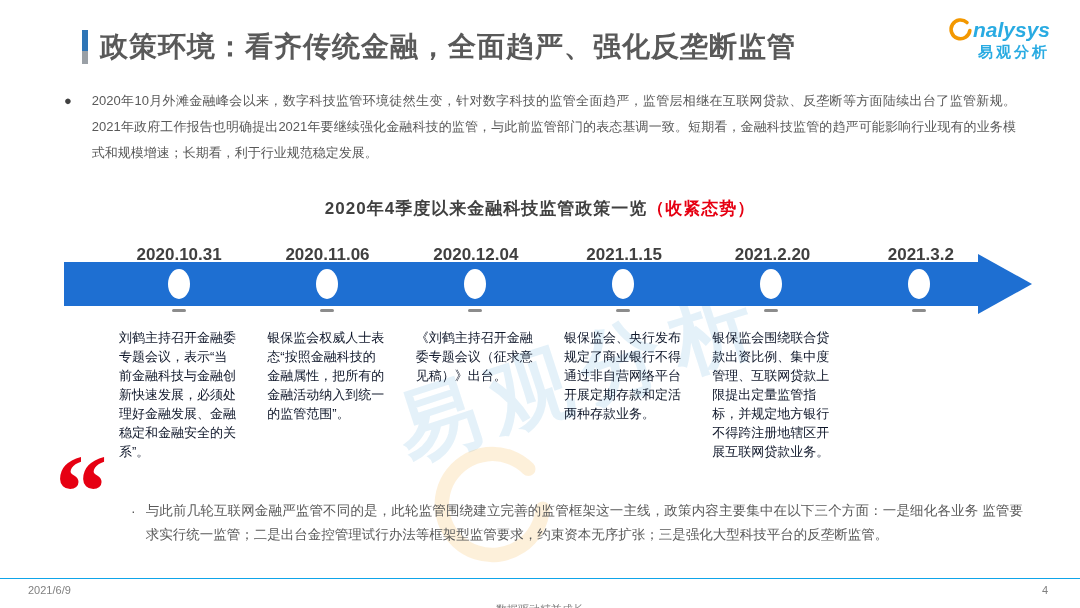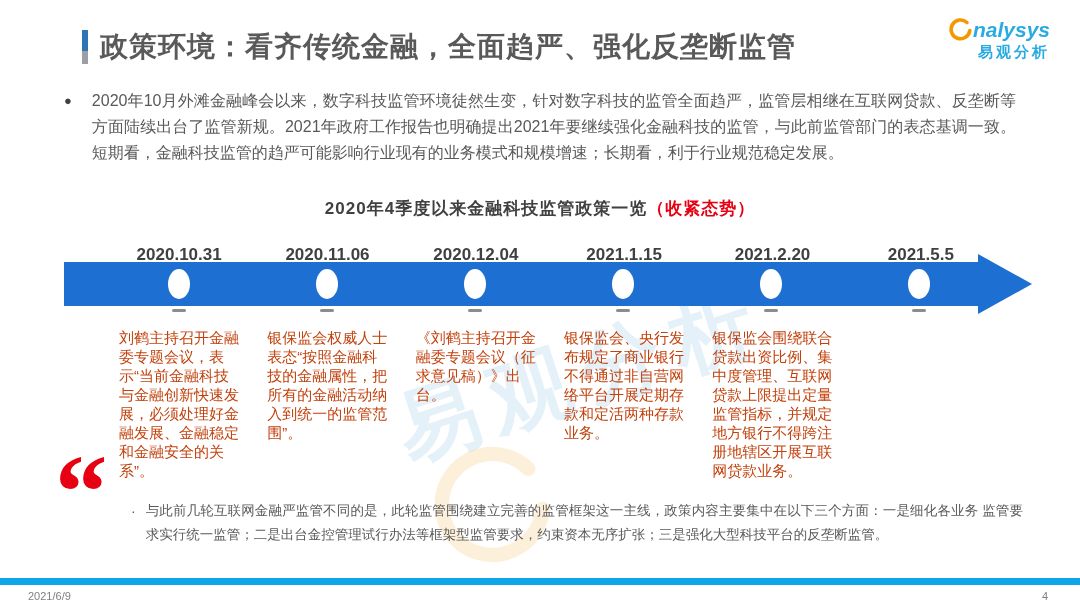--- a/index.html
+++ b/index.html
@@ -14,52 +14,52 @@
   .accent-bar { width:6px; height:34px; background:linear-gradient(to bottom,#2e75b6 0%,#2e75b6 62%,#9aa0a6 62%,#9aa0a6 100%); }
   .page-title { font-size:28px; font-weight:bold; color:#595959; margin-left:12px; letter-spacing:1px; white-space:nowrap; }
   .logo { position:absolute; right:30px; top:16px; width:120px; text-align:right; }
   .logo-top { display:flex; align-items:flex-end; justify-content:flex-end; }
   .logo-top svg { width:26px; height:26px; margin-right:1px; }
   .logo-en { font-size:21px; font-weight:bold; font-style:italic; color:#29abe2; letter-spacing:0px; }
   .logo-cn { font-size:15px; font-weight:bold; color:#29abe2; letter-spacing:3px; margin-top:1px; }
   
   .intro { position:absolute; left:64px; top:88px; width:952px; display:flex; }
   .intro-dot { font-size:13px; color:#404040; margin-right:20px; line-height:26px; }
-  .intro-text { font-size:16px; line-height:26px; color:#595959; text-align:justify; }
+  .intro-text { font-size:13px; line-height:26px; color:#595959; text-align:justify; }
   
   .chart-title { position:absolute; left:0; top:197px; width:100%; text-align:center;
                  font-size:17px; font-weight:bold; color:#404040; letter-spacing:1px; }
   .chart-title .hl { color:#e60012; }
   
   .dates-row { position:absolute; left:105px; top:245px; width:890px;
                display:grid; grid-template-columns:repeat(6,1fr); }
   .date-label { text-align:center; font-size:17px; font-weight:bold; color:#404040; }
   .arrow-body { position:absolute; left:64px; top:262px; width:916px; height:44px; background:#1e6fd2; }
   .arrow-head { position:absolute; left:978px; top:254px; width:0; height:0;
                 border-top:30px solid transparent; border-bottom:30px solid transparent;
                 border-left:54px solid #1e6fd2; }
   .node { position:absolute; top:269px; width:22px; height:30px; border-radius:50%; background:#ffffff; }
   .node-tick { position:absolute; top:309px; width:14px; height:3px; background:#8c8c8c; border-radius:2px; }
   .descs-row { position:absolute; left:105px; top:328px; width:890px;
                display:grid; grid-template-columns:repeat(6,1fr); }
-  .desc-cell { padding:0 14px; font-size:15px; line-height:19px; color:#c2410c; }
+  .desc-cell { padding:0 14px; font-size:13px; line-height:19px; color:#0f172a; }
   
   .watermark { position:absolute; left:390px; top:320px; font-size:82px; font-weight:bold;
                color:rgba(88,170,218,0.16); letter-spacing:14px; transform:rotate(-18deg);
                white-space:nowrap; pointer-events:none; }
   .watermark-swirl { position:absolute; left:420px; top:440px; opacity:0.14; pointer-events:none; }
   
   .quote-mark { position:absolute; left:55px; top:440px; font-family:"Liberation Serif","DejaVu Serif",serif;
                 font-size:105px; font-weight:bold; color:#e60012; line-height:1; }
   .quote-row { position:absolute; left:131px; top:499px; width:892px; display:flex; }
   .quote-dot { font-size:14px; margin-right:10px; line-height:24px; color:#595959; }
   .quote-text { font-size:13.5px; line-height:24px; color:#595959; text-align:justify; }
   
   .footer { position:absolute; left:0; top:578px; width:1080px; height:20px;
-            border-top:7px solid #0ea5e9; font-size:11px; color:#808080; }
+            border-top:1px solid #0ea5e9; font-size:11px; color:#808080; }
   .footer-date { position:absolute; left:28px; top:5px; }
   .footer-center { position:absolute; left:0; top:23px; width:100%; text-align:center; }
   .footer-page { position:absolute; right:32px; top:5px; }
 </style>
 </head>
 <body>
 
 <div class="slide">
 
   <div class="watermark">易观分析</div>
@@ -92,21 +92,21 @@
   <div class="chart-title">
     <span>2020年4季度以来金融科技监管政策一览</span><span class="hl">（收紧态势）</span>
   </div>
 
   <div class="dates-row">
     <div class="date-label">2020.10.31</div>
     <div class="date-label">2020.11.06</div>
     <div class="date-label">2020.12.04</div>
     <div class="date-label">2021.1.15</div>
     <div class="date-label">2021.2.20</div>
-    <div class="date-label">2021.5.5</div>
+    <div class="date-label">2021.3.2</div>
   </div>
 
   <div class="arrow-body"></div>
   <div class="arrow-head"></div>
 
   <div class="node" style="left:168px"></div>
   <div class="node" style="left:316px"></div>
   <div class="node" style="left:464px"></div>
   <div class="node" style="left:612px"></div>
   <div class="node" style="left:760px"></div>

